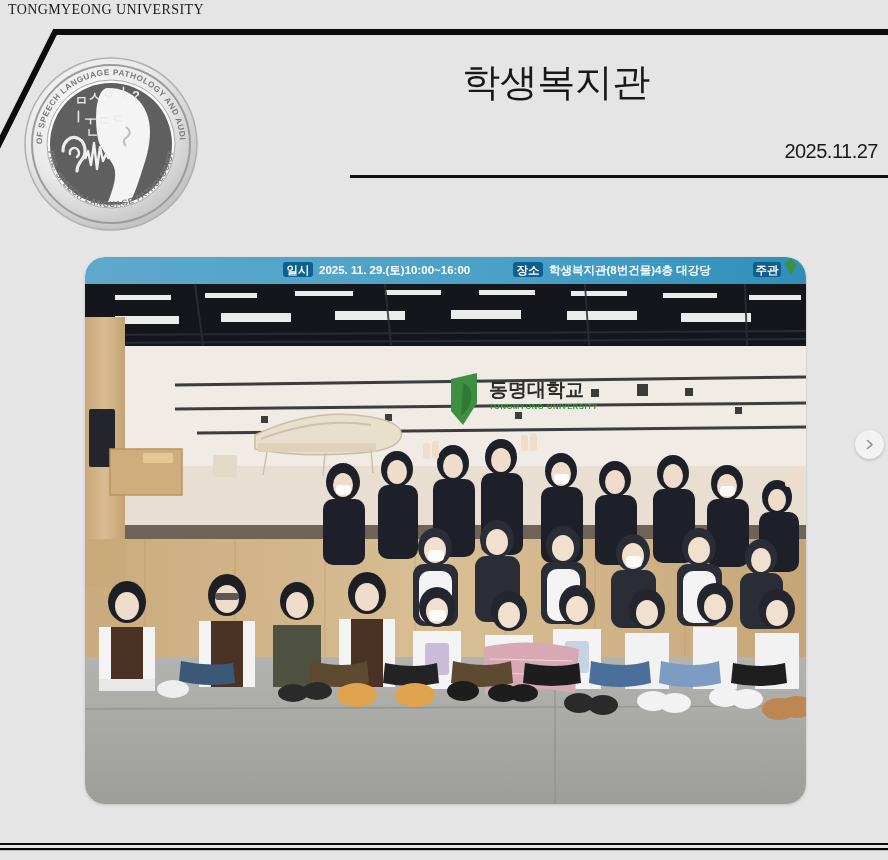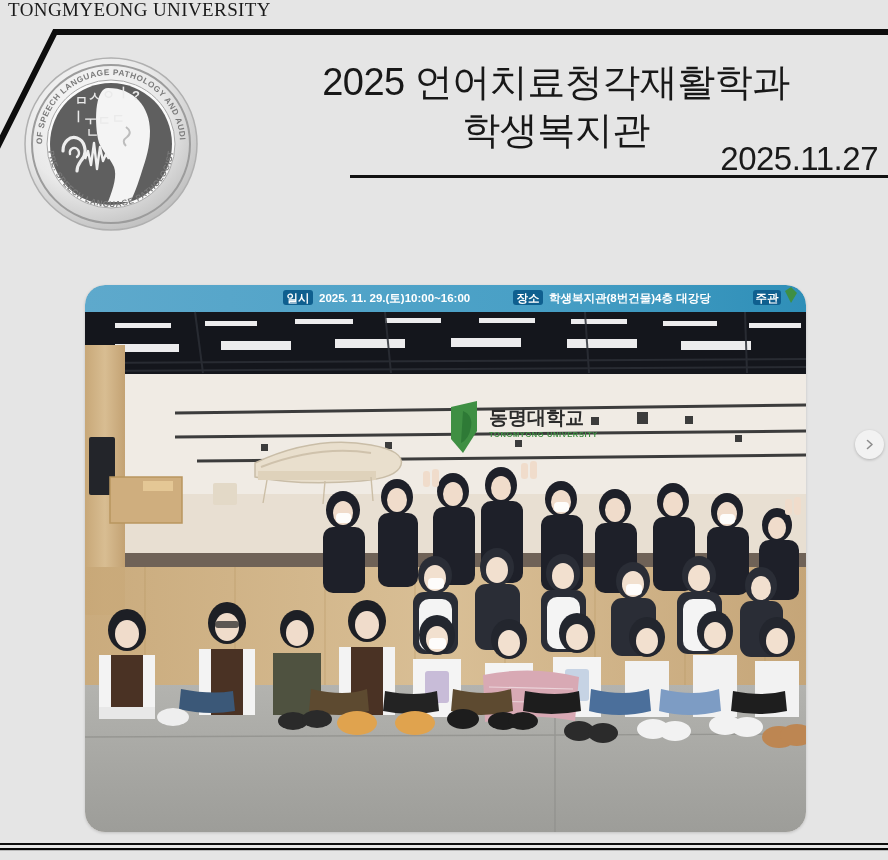--- a/index.html
+++ b/index.html
@@ -16,21 +16,21 @@
     font-family: "Liberation Serif", serif;
     color: #111;
   }
 
   
   .univ-name {
     position: absolute;
     left: 8px;
     top: 0px;
     font-family: "Liberation Serif", serif;
-    font-size: 19px;
+    font-size: 14px;
     letter-spacing: 0.4px;
     color: #1a1a1a;
     line-height: 20px;
     white-space: nowrap;
   }
 
   
   .angle-rule {
     position: absolute;
     left: 0;
@@ -63,21 +63,21 @@
     font-weight: 400;
     line-height: 48px;
     color: #181818;
     letter-spacing: -0.5px;
   }
   .event-date {
     position: absolute;
     right: 10px;
     top: 140px;
     font-family: "Liberation Sans", sans-serif;
-    font-size: 33px;
+    font-size: 20px;
     color: #1a1a1a;
     letter-spacing: -0.5px;
   }
   .title-underline {
     position: absolute;
     left: 350px;
     top: 175px;
     width: 538px;
     height: 3px;
     background: #111;
@@ -87,21 +87,20 @@
   .photo-card {
     position: absolute;
     left: 85px;
     top: 257px;
     width: 721px;
     height: 547px;
     border-radius: 20px;
     overflow: hidden;
     background: #cfcfcf;
     box-shadow: 0 1px 3px rgba(0,0,0,.16);
-    margin-top: 28px;
   }
   .photo-svg { display: block; width: 100%; height: 100%; }
 
   
   .carousel-next {
     position: absolute;
     left: 855px;
     top: 430px;
     width: 29px;
     height: 29px;
@@ -186,21 +185,20 @@
 
   <text font-family="Liberation Sans, sans-serif" font-size="8.2" font-weight="700" fill="#7a7a7a" letter-spacing="0.6">
     <textPath href="#arcTop" startOffset="50%" text-anchor="middle">DEPT. OF SPEECH  LANGUAGE PATHOLOGY AND AUDIOLOGY</textPath>
   </text>
   <text font-family="Liberation Sans, sans-serif" font-size="8.2" font-weight="700" fill="#7a7a7a" letter-spacing="0.6">
     <textPath href="#arcBot" startOffset="50%" text-anchor="middle">PRE. SPEECH LANGUAGE PATHOLOGIST</textPath>
   </text>
 </svg>
 
 <div class="title-block">
-  <div class="title-line">2025 언어치료청각재활학과</div>
   <div class="title-line">학생복지관</div>
 </div>
 <div class="event-date">2025.11.27</div>
 <div class="title-underline"></div>
 
 <div class="photo-card">
   <svg class="photo-svg" viewBox="0 0 721 547" preserveAspectRatio="none">
     <defs>
       <linearGradient id="wallG" x1="0" y1="0" x2="0" y2="1">
         <stop offset="0%" stop-color="#efe9e2"></stop>

